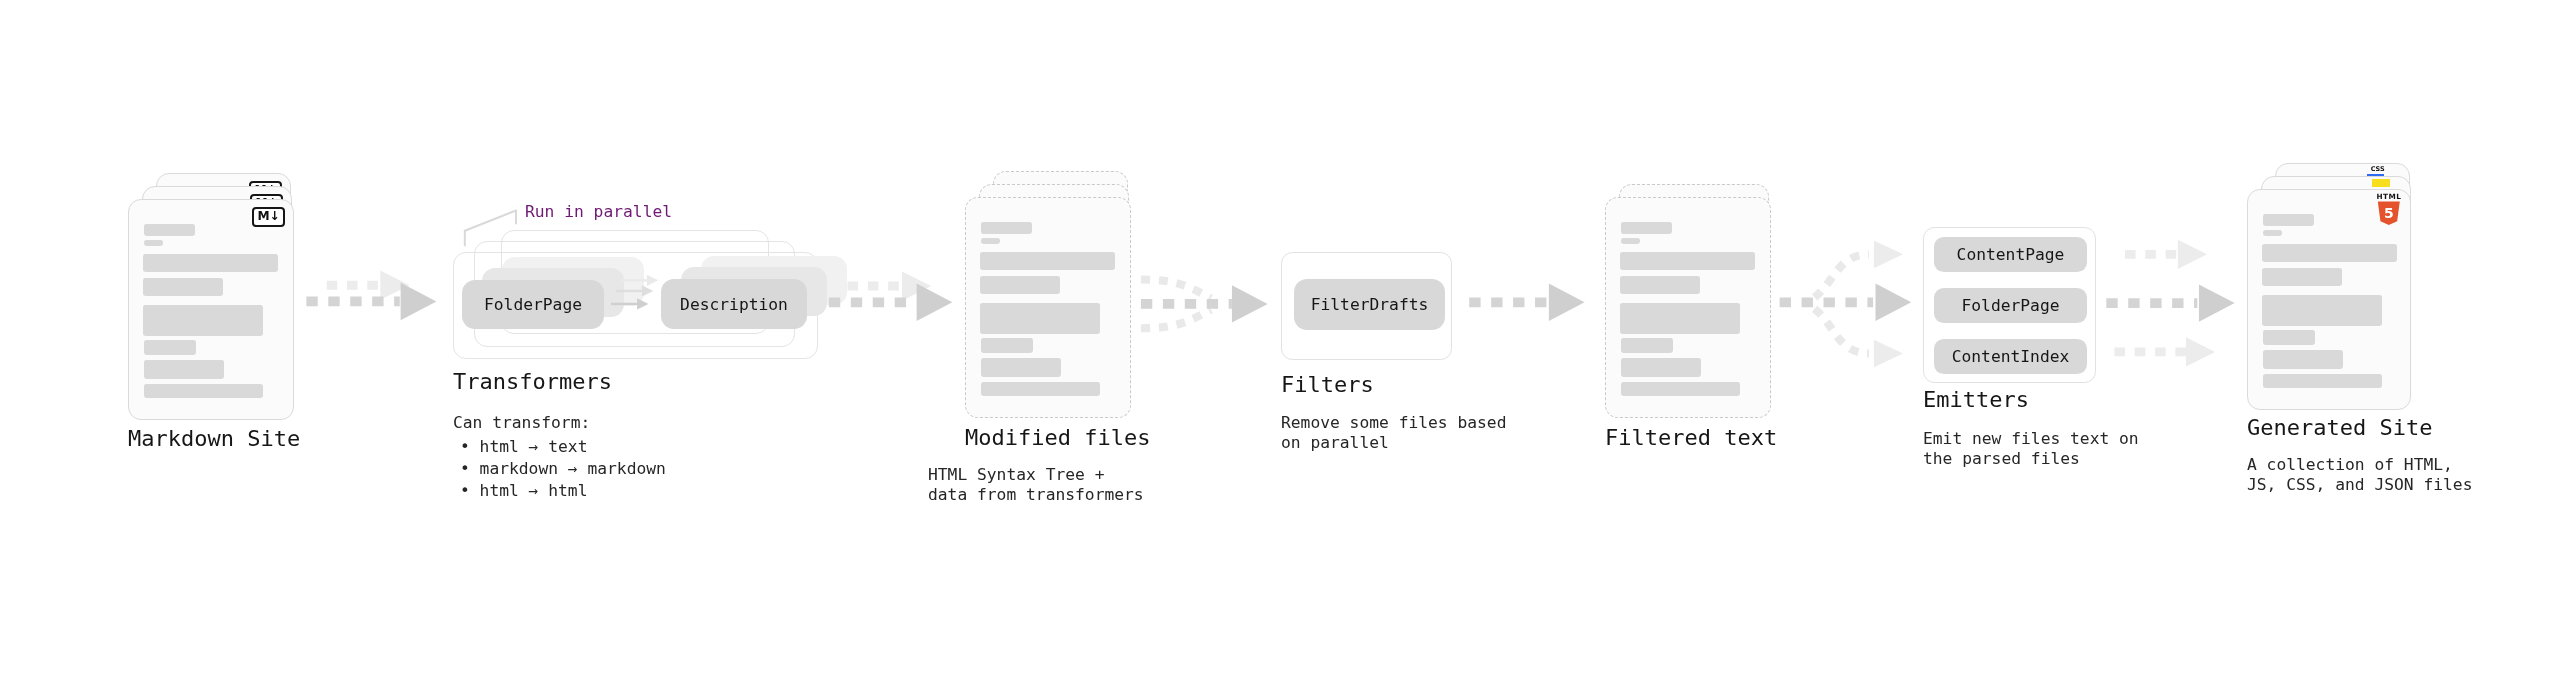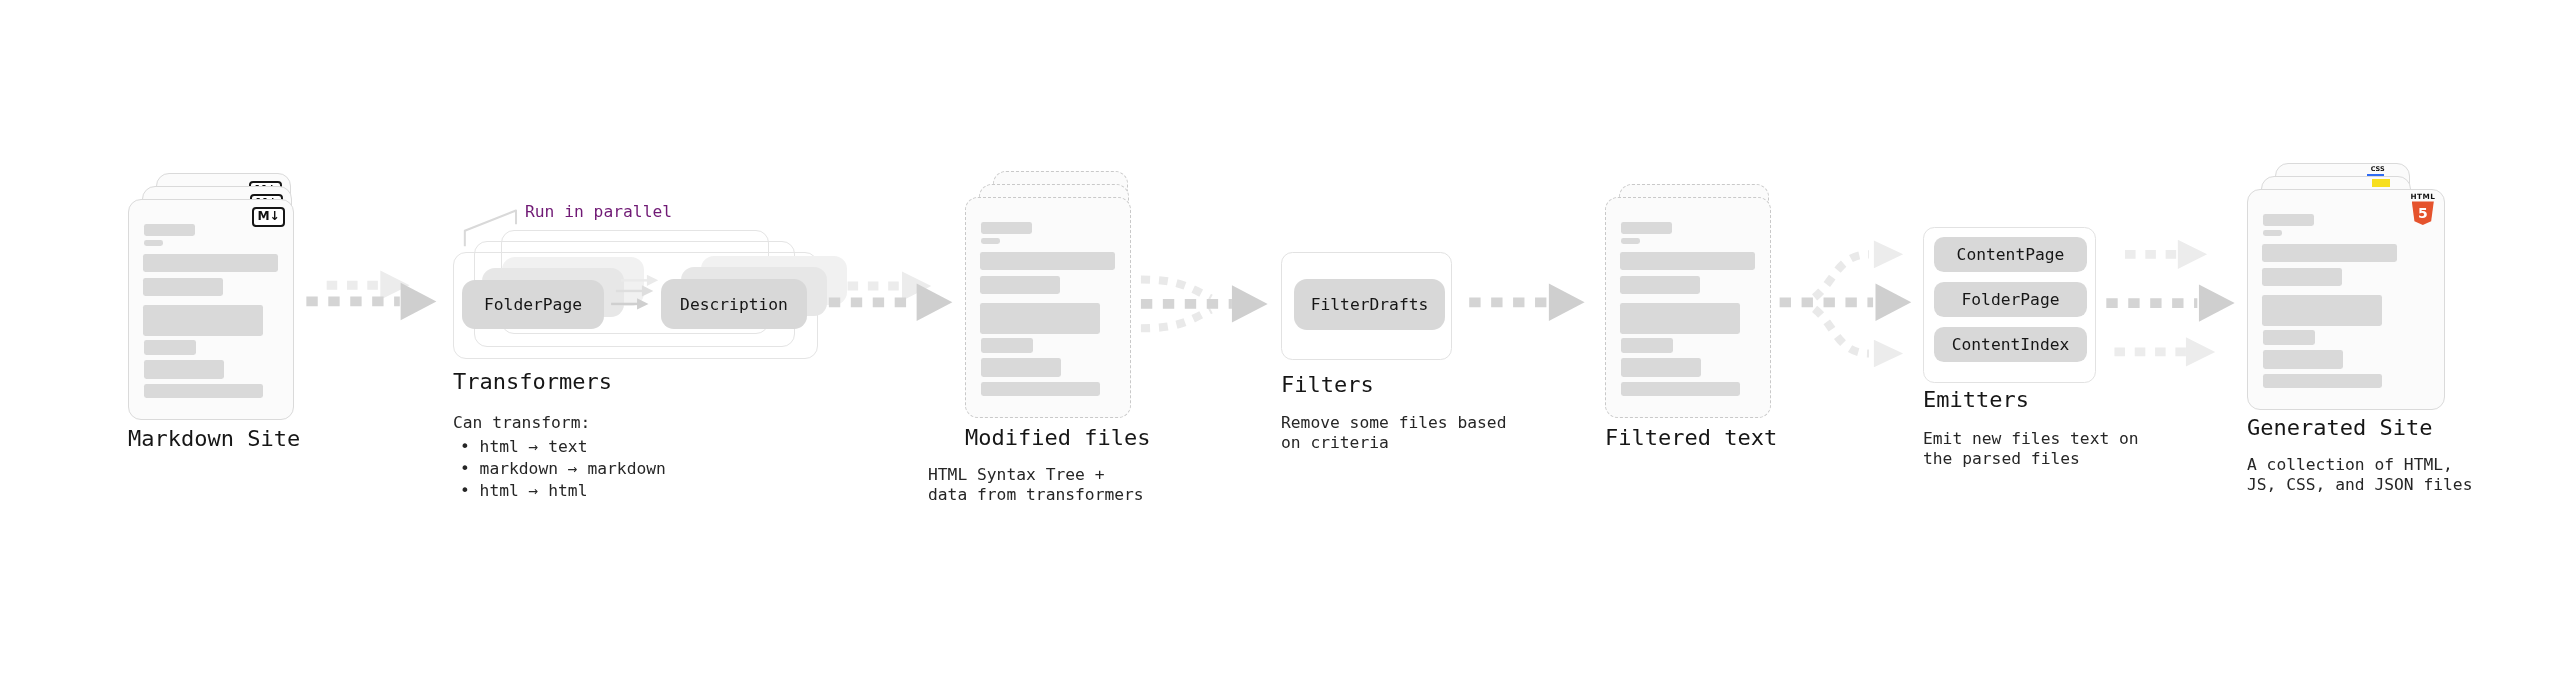--- a/index.html
+++ b/index.html
@@ -31,21 +31,21 @@
   .obox{position:absolute;box-sizing:border-box;border:1.6px solid #e4e4e4;border-radius:13px;background:transparent;}
   .wbox{position:absolute;box-sizing:border-box;border:1.6px solid #e2e2e2;border-radius:11.4px;background:#ffffff;}
   
   .title{position:absolute;font-size:22px;line-height:26px;color:#161616;white-space:nowrap;}
   .body{position:absolute;font-size:16.3px;line-height:20.3px;color:#262626;white-space:nowrap;}
   .bullets{position:absolute;font-size:16.3px;color:#262626;white-space:nowrap;}
   .bullets div{line-height:22px;}
   .runlabel{position:absolute;font-size:16.3px;line-height:19.5px;color:#701a75;white-space:nowrap;}
   
   .emitter-list{position:absolute;display:flex;flex-direction:column;}
-  .emitter-pill{position:relative;width:153px;height:35px;margin-bottom:10px;background:#d8d8d8;border-radius:9.8px;
+  .emitter-pill{position:relative;width:153px;height:35px;margin-bottom:16px;background:#d8d8d8;border-radius:9.8px;
                 color:#161616;font-size:16.3px;display:flex;align-items:center;justify-content:center;white-space:nowrap;}
   
   .css-badge{position:absolute;right:24.4px;top:2.4px;width:18px;text-align:right;}
   .css-badge .css-txt{font-family:"DejaVu Sans","Liberation Sans",sans-serif;font-weight:bold;font-size:6.5px;line-height:6.5px;color:#111;}
   .css-badge .css-bar{margin-top:0.8px;width:16.3px;height:2.4px;background:#2f6bf2;margin-left:0.8px;}
   .js-badge{position:absolute;right:20.3px;top:2.4px;width:18px;height:8.1px;background:#f7df1e;}
   .html5-badge{position:absolute;right:9px;top:3.3px;width:24.4px;text-align:center;}
   .html5-badge .h5-txt{font-family:"DejaVu Sans","Liberation Sans",sans-serif;font-weight:bold;font-size:7.3px;line-height:8.1px;letter-spacing:0.4px;color:#111;}
   .h5-shield{position:relative;width:22px;height:23.6px;margin:0 auto;background:#e5532d;
              clip-path:polygon(0 0,100% 0,88% 84%,50% 100%,12% 84%);
@@ -122,21 +122,21 @@
         <div>data from transformers</div>
       </div>
   </div>
 
   <div>
     <div class="wbox" style="left:1281px;top:252px;width:171px;height:108px"></div>
     <div class="pill" style="left:1294px;top:279px;width:151px;height:51px">FilterDrafts</div>
     <div class="title" style="left:1281px;top:372px">Filters</div>
     <div class="body" style="left:1281px;top:413px">
         <div>Remove some files based</div>
-        <div>on criteria</div>
+        <div>on parallel</div>
       </div>
   </div>
 
   <div>
     <div class="doc dashed" style="left:1619px;top:184px;width:150px;height:221px"></div>
     <div class="doc dashed" style="left:1605px;top:197px;width:166px;height:221px">
       <div class="skel s1"></div>
       <div class="skel s2"></div>
       <div class="skel s3"></div>
       <div class="skel s4"></div>
@@ -165,21 +165,21 @@
   <div>
     <div class="doc" style="left:2275px;top:163px;width:135px;height:221px">
       <div class="css-badge">
         <div class="css-txt">CSS</div>
         <div class="css-bar"></div>
       </div>
     </div>
     <div class="doc" style="left:2261px;top:176px;width:150px;height:221px">
       <div class="js-badge"></div>
     </div>
-    <div class="doc" style="left:2247px;top:189px;width:198px;height:221px">
+    <div class="doc" style="left:2247px;top:189px;width:164px;height:221px">
       <div class="html5-badge">
         <div class="h5-txt">HTML</div>
         <div class="h5-shield">
             <span>5</span>
           </div>
       </div>
       <div class="skel s1"></div>
       <div class="skel s2"></div>
       <div class="skel s3"></div>
       <div class="skel s4"></div>

